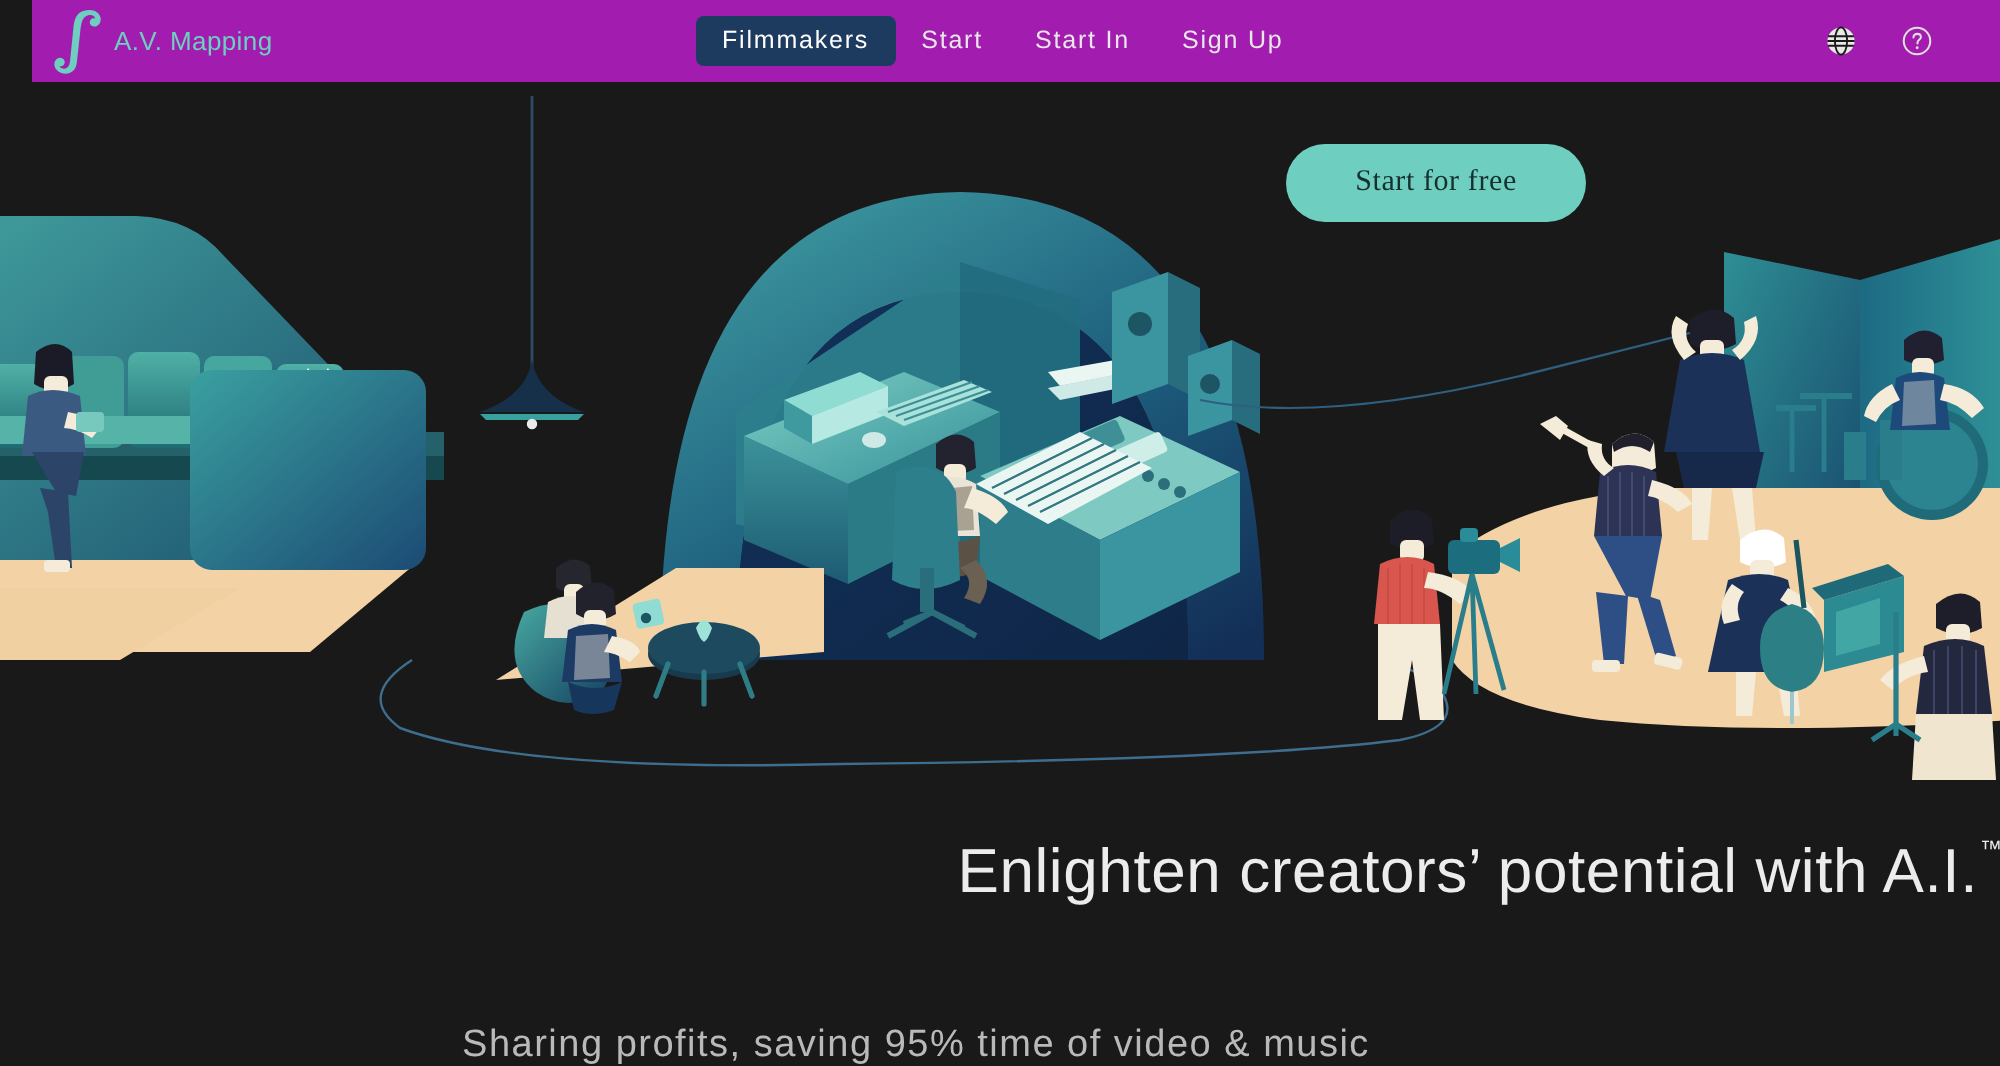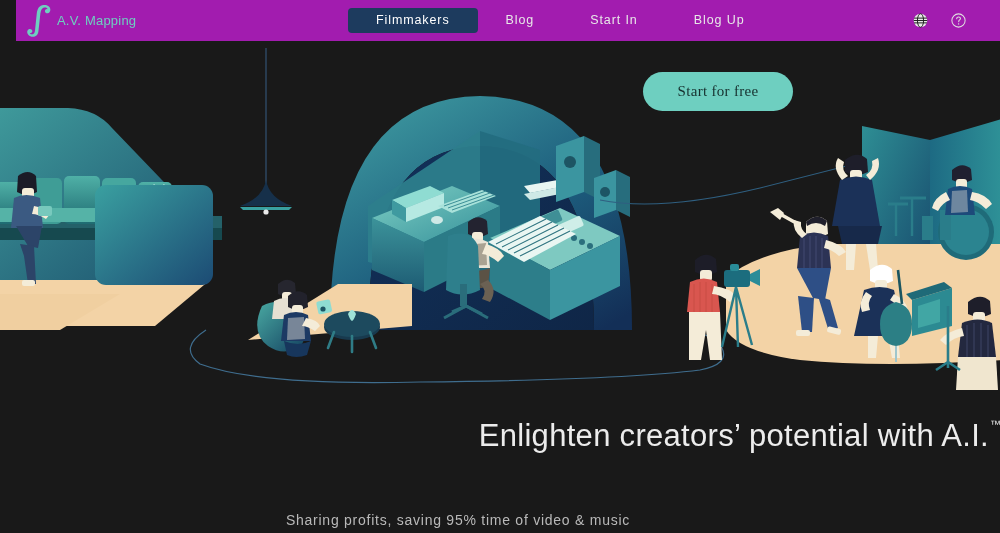--- a/index.html
+++ b/index.html
@@ -54,21 +54,21 @@
     align-items: center;
     position: absolute;
     left: 332px;
     top: 0;
     height: 41px;
   }
   .nav-item {
     color: #e8e8e8;
     font-size: 12.5px;
     letter-spacing: .9px;
-    padding: 6px 28px;
+    padding: 6px 13px;
     border-radius: 4px;
     white-space: nowrap;
     cursor: pointer;
     line-height: 1;
     text-align: center;
   }
   .nav-item.active { background: #1d3b5e; color: #ffffff; }
 
   .nav-icons {
     position: absolute;
@@ -134,44 +134,44 @@
     letter-spacing: 0;
   }
 
   .subline {
     position: absolute;
     left: 0;
     top: 512px;
     width: 916px;
     text-align: center;
     color: #b9b9b9;
-    font-size: 14px;
+    font-size: 19px;
     letter-spacing: .75px;
     z-index: 30;
   }
 </style>
 </head>
 <body>
 
 <div class="page">
 
   <div class="navbar">
 
     <div class="brand">
       <svg class="brand-mark" viewBox="0 0 26 32">
         <path d="M13.8 1.4c2.6-1.6 6.4-1.9 8.8-.2 1.9 1.4 2.2 3.9 1.2 5.5-.9 1.5-2.7 2-3.9 1.2-1.2-.8-1.3-2.3-.5-3.2.6-.7 1.6-.8 2.2-.4-.2-1.3-1.6-2-3-1.8-1.7.2-3 1.4-3.6 3.2-.5 1.5-.7 3.3-1 6.3l-1.6 14.4c-.3 2.6-1.6 4.4-3.6 5.1-2.2.8-4.9.2-6.3-1.4C1 28.6.8 26.6 1.7 25.2c.9-1.4 2.7-1.7 3.8-.8 1.1.9 1.1 2.4.2 3.2-.5.5-1.3.6-1.9.4.4 1.1 1.8 1.6 3 1.2 1.3-.4 2-1.6 2.2-3.6L10.7 9c.3-3.2 1.1-6.1 3.1-7.6z" fill="#6ecfc0"></path>
       </svg>
       <span class="brand-name">A.V. Mapping</span>
     </div>
 
     <div class="nav-links">
       <div class="nav-item active">Filmmakers</div>
-      <div class="nav-item">Blog</div>
+      <div class="nav-item">Start</div>
       <div class="nav-item">Start In</div>
-      <div class="nav-item">Blog Up</div>
+      <div class="nav-item">Sign Up</div>
     </div>
 
     <div class="nav-icons">
       <svg class="nav-icon" viewBox="0 0 20 20">
         <circle cx="10" cy="10" r="8" fill="#e8e8e8"></circle>
         <g stroke="#191919" stroke-width="1.1" fill="none">
           <ellipse cx="10" cy="10" rx="3.6" ry="8"></ellipse>
           <path d="M2.4 7.2h15.2M2.4 12.8h15.2M2 10h16"></path>
         </g>
       </svg>

